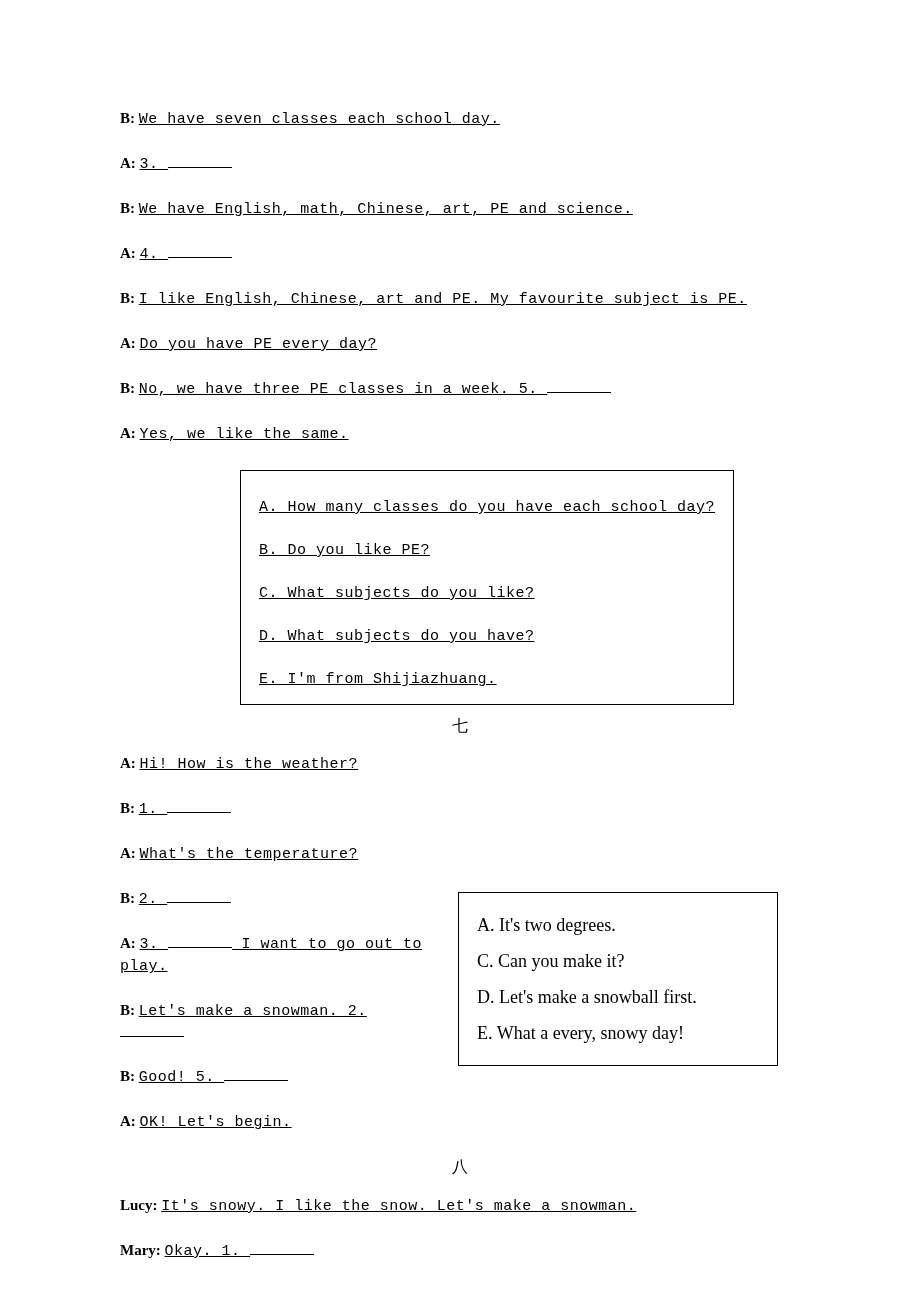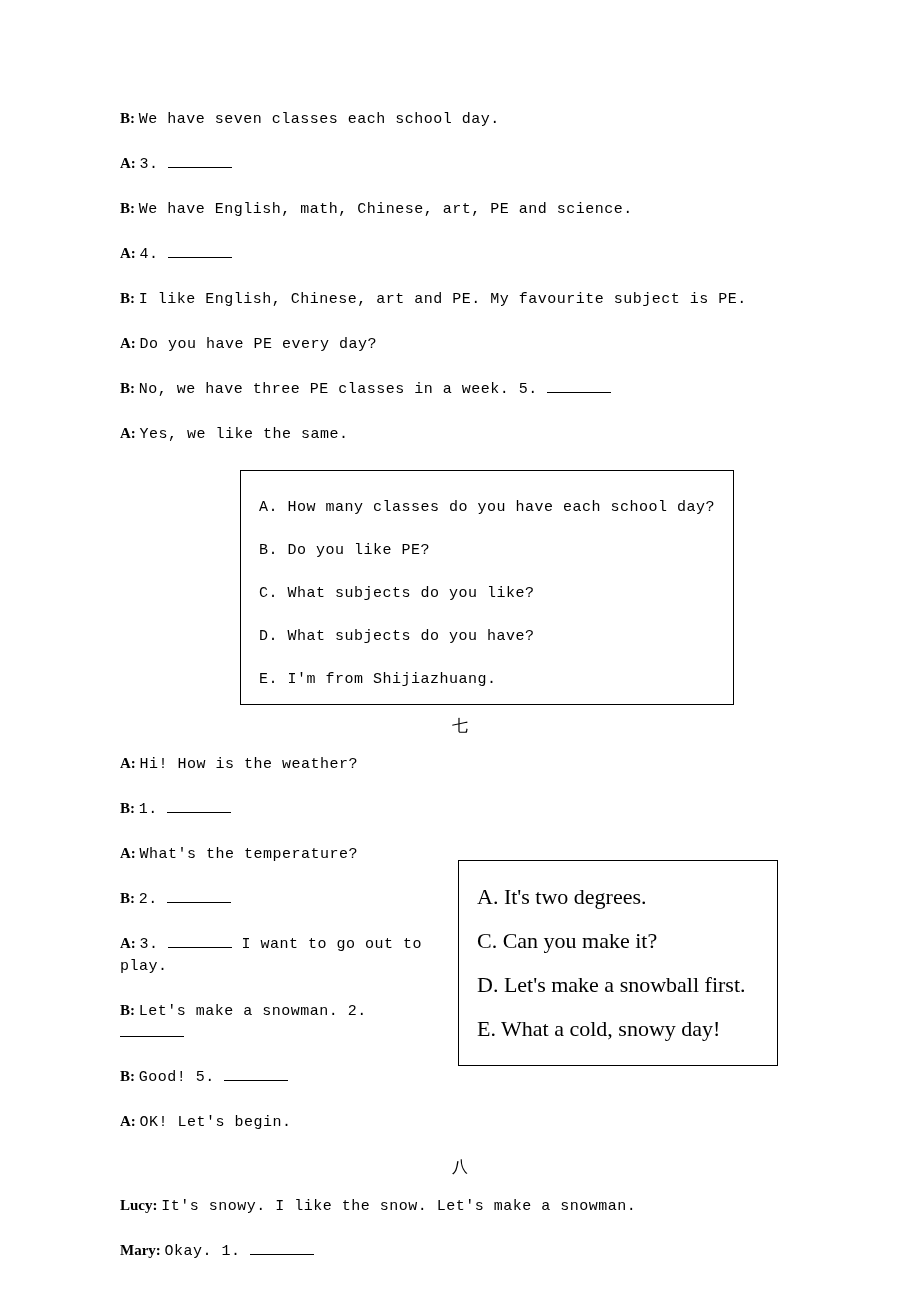--- a/index.html
+++ b/index.html
@@ -13,20 +13,21 @@
   .page {
     width: 920px;
     padding: 108px 120px 90px 120px;
     font-size: 15px;
     line-height: 1.4;
     color: #000;
   }
   .mono {
     font-family: "Courier New", "SimSun", monospace;
     letter-spacing: 0.5px;
+    text-decoration: underline;
   }
   .line {
     margin-bottom: 23px;
   }
   .label {
     font-weight: bold;
   }
   .blank {
     display: inline-block;
     border-bottom: 1px solid #000;
@@ -57,21 +58,21 @@
     align-items: flex-end;
     gap: 28px;
   }
   .col-left-7 { flex: 0 0 auto; width: 310px; }
   .col-right-7 { flex: 0 0 auto; }
   .options-box-7 {
     border: 1.5px solid #000;
     padding: 14px 18px 14px 18px;
     width: 320px;
     font-family: "Times New Roman", serif;
-    font-size: 22px;
+    font-size: 18px;
     line-height: 2.0;
   }
 </style>
 </head>
 <body>
 
 <div class="page">
 
   
   <div class="line">
@@ -144,21 +145,21 @@
       <div class="line">
         <span class="label">B:</span>
         <span class="mono">Let's make a snowman. 2. </span><span class="blank"></span>
       </div>
     </div>
     <div class="col-right-7">
       <div class="options-box-7">
         <div>A. It's two degrees.</div>
         <div>C. Can you make it?</div>
         <div>D. Let's make a snowball first.</div>
-        <div>E. What a cold, snowy day!</div>
+        <div>E. What a every, snowy day!</div>
       </div>
     </div>
   </div>
 
   <div class="line">
     <span class="label">B:</span>
     <span class="mono">Good! 5. </span><span class="blank"></span>
   </div>
   <div class="line">
     <span class="label">A:</span>

